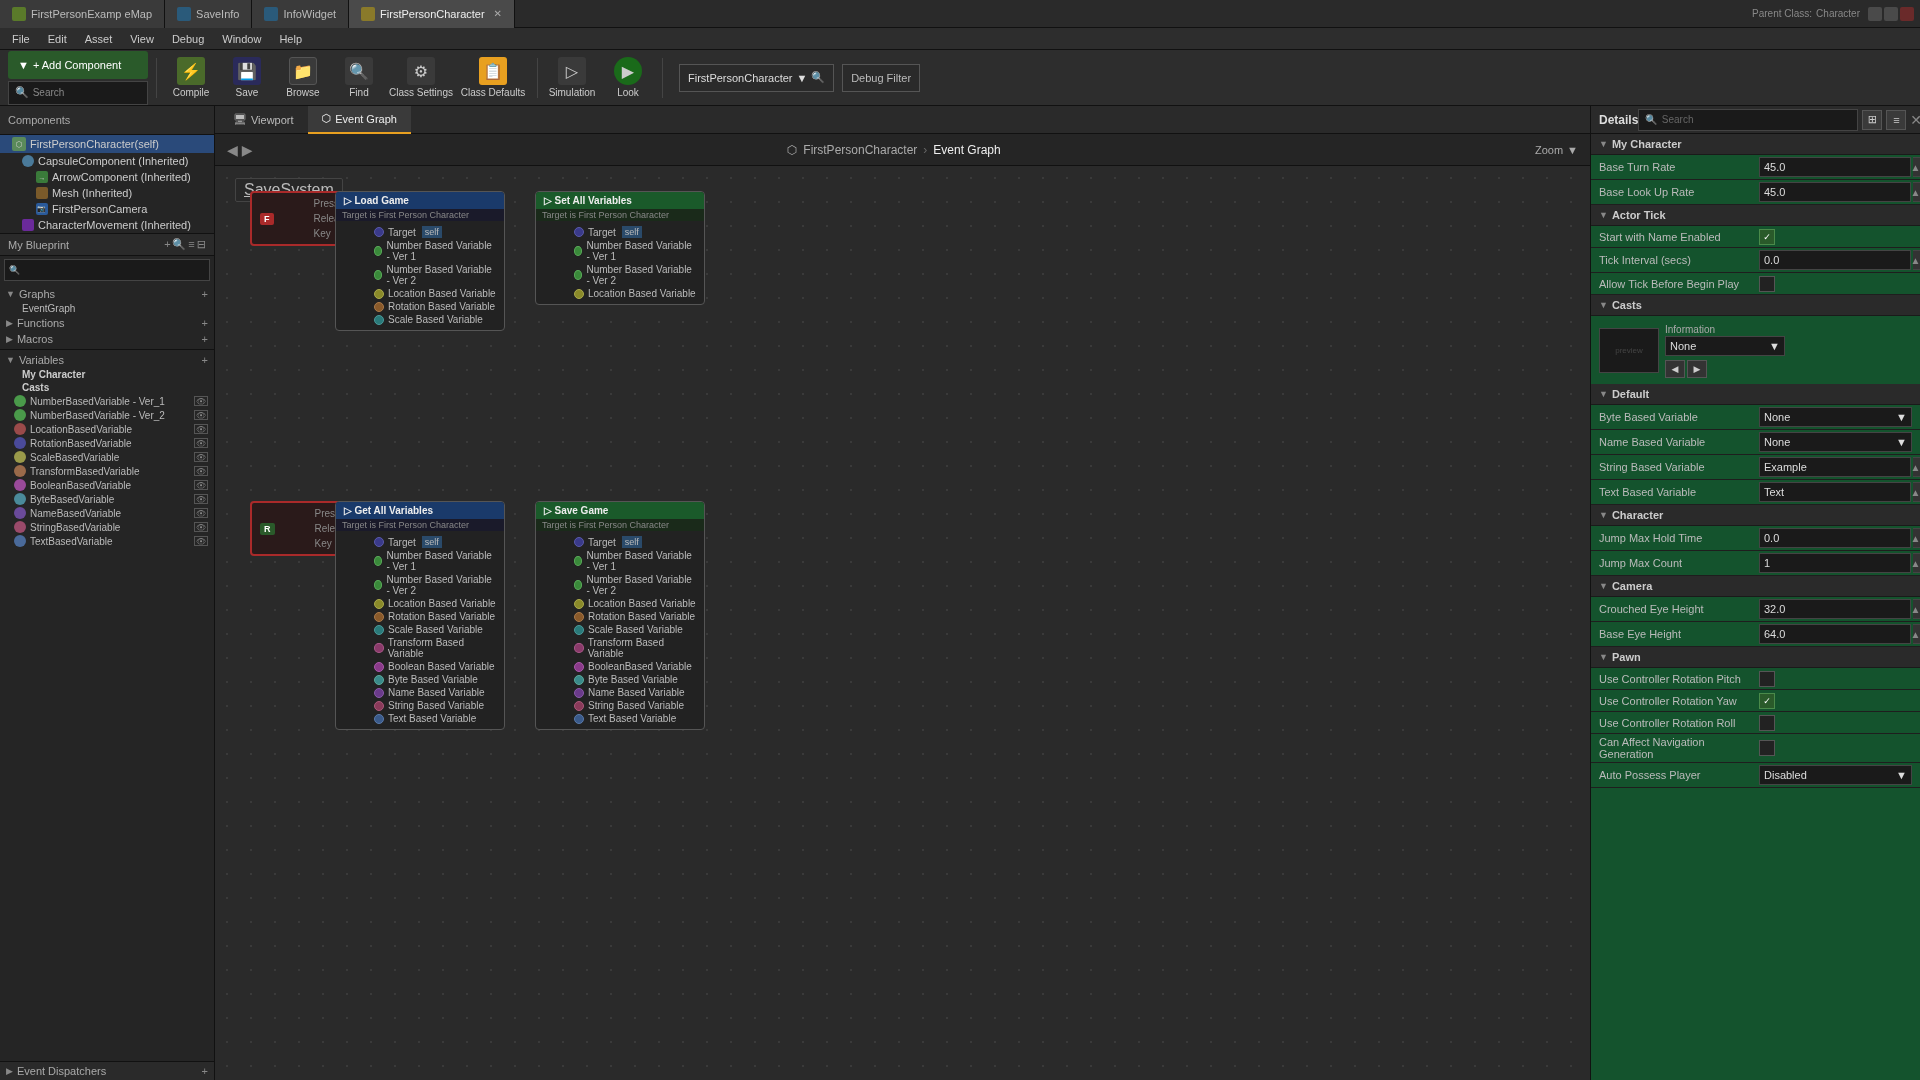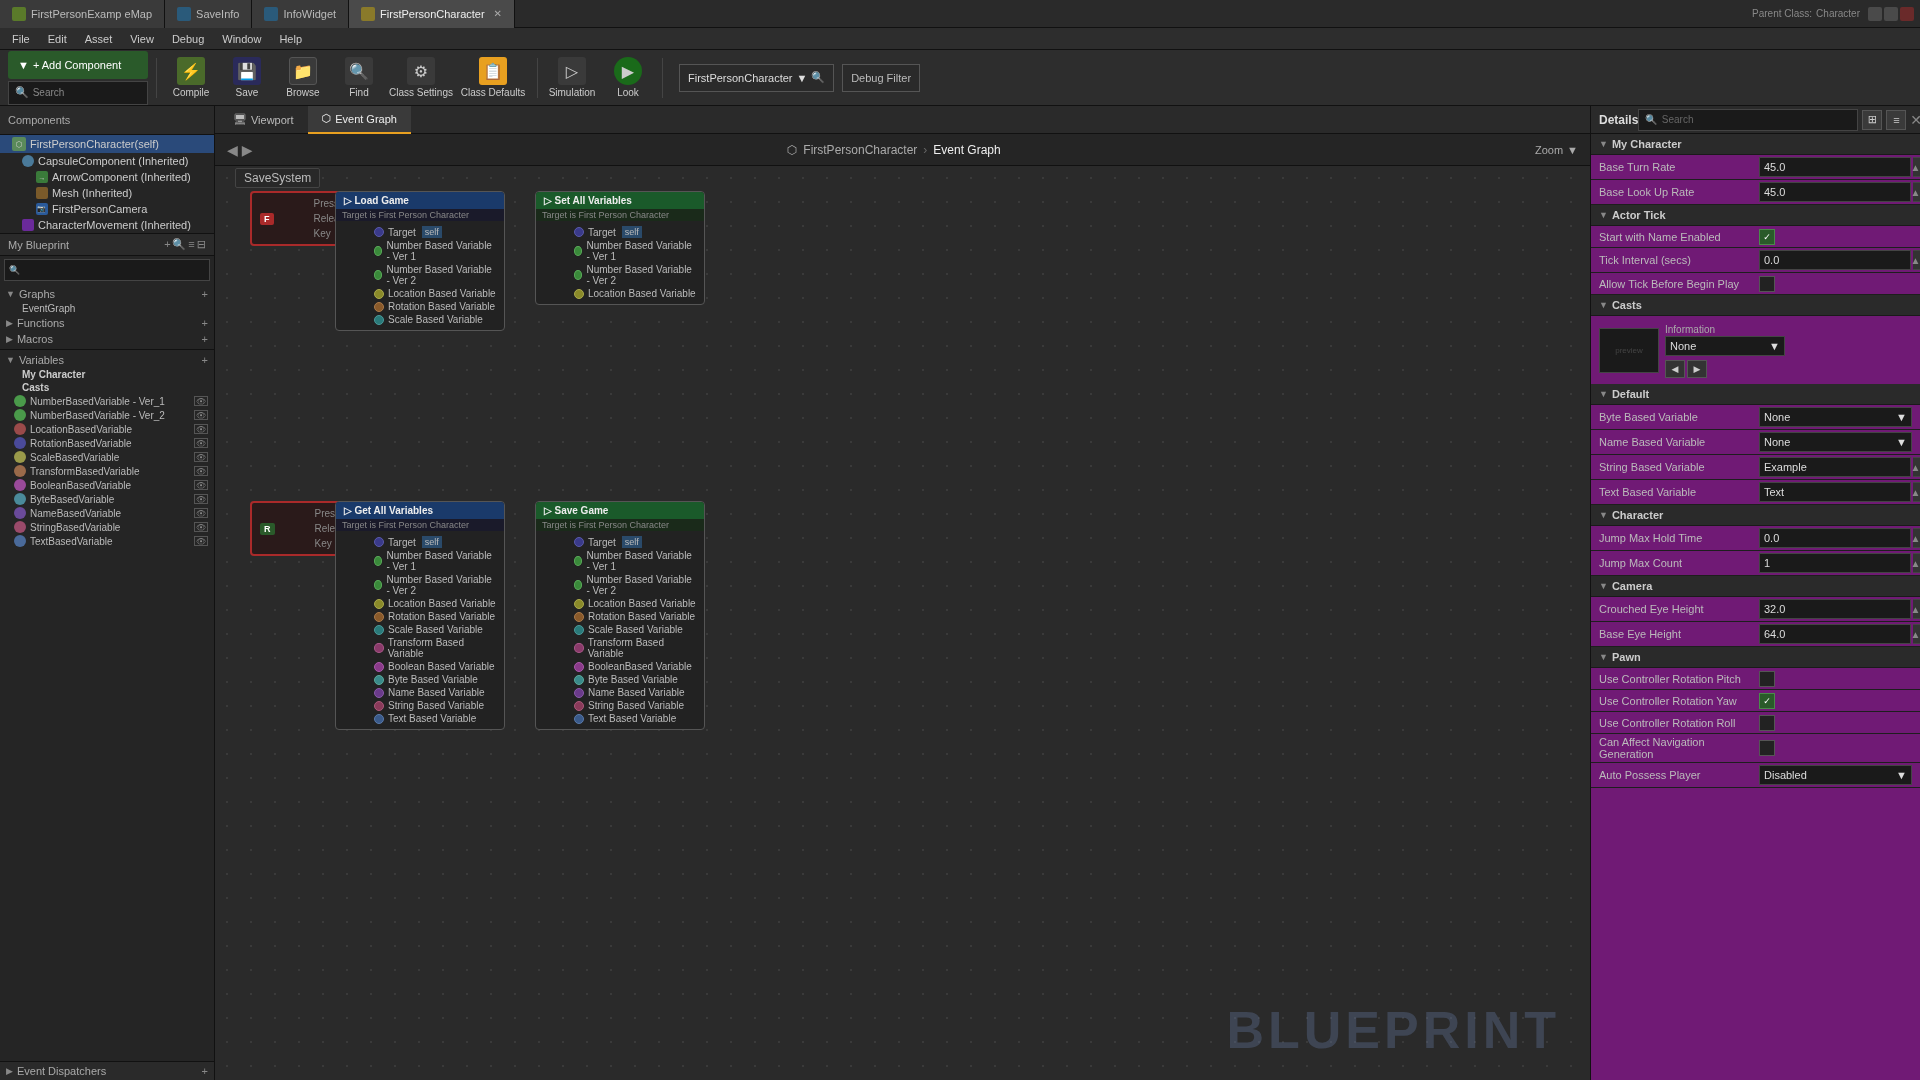--- a/index.html
+++ b/index.html
@@ -369,28 +369,29 @@
       font-weight: 900;
       color: rgba(100,120,160,0.35);
       font-family: Impact, 'Arial Black', sans-serif;
       letter-spacing: 4px;
       pointer-events: none;
     }
 
     
     .save-system-label {
       position: absolute;
-      top: 2px;
+      top: 12px;
       left: 20px;
       background: rgba(40,40,40,0.8);
       padding: 2px 8px;
-      font-size: 12px;
+      font-size: 16px;
       color: #bbb;
       border: 1px solid #444;
       border-radius: 2px;
+      text-decoration: underline;
     }
 
     
     .bp-node {
       position: absolute;
       background: #222;
       border: 1px solid #555;
       border-radius: 4px;
       min-width: 180px;
       font-size: 10px;
@@ -426,21 +427,21 @@
       color: #eee;
       display: flex;
       align-items: center;
       gap: 4px;
     }
     .input-badge { background: #aa2a2a; color: white; padding: 1px 4px; border-radius: 2px; font-size: 9px; font-weight: bold; }
 
     
     .right-panel {
       width: 330px;
-      background: #701a75;
+      background: #14532d;
       border-left: 1px solid #111;
       display: flex;
       flex-direction: column;
       overflow-y: auto;
     }
     .details-header {
       background: #2a2a2a;
       height: 28px;
       display: flex;
       align-items: center;
@@ -1081,21 +1082,20 @@
                 <span class="bp-pin-dot" style="background:#3a5a8a;border-color:#5a7aaa;"></span>
                 <span>Text Based Variable</span>
               </div>
           </div>
         </div>
       </div>
 
       <div class="overlay-title">
       </div>
 
-      <div class="blueprint-watermark">BLUEPRINT</div>
     </div>
   </div>
 
   <div class="right-panel">
     <div class="details-header">
       <span class="details-title">Details</span>
       <div style="display:flex;align-items:center;gap:4px;">
         <div class="details-search">
           <span style="font-size:10px;color:#666;">🔍</span>
           <span style="color:#666;font-size:10px;">Search</span>

